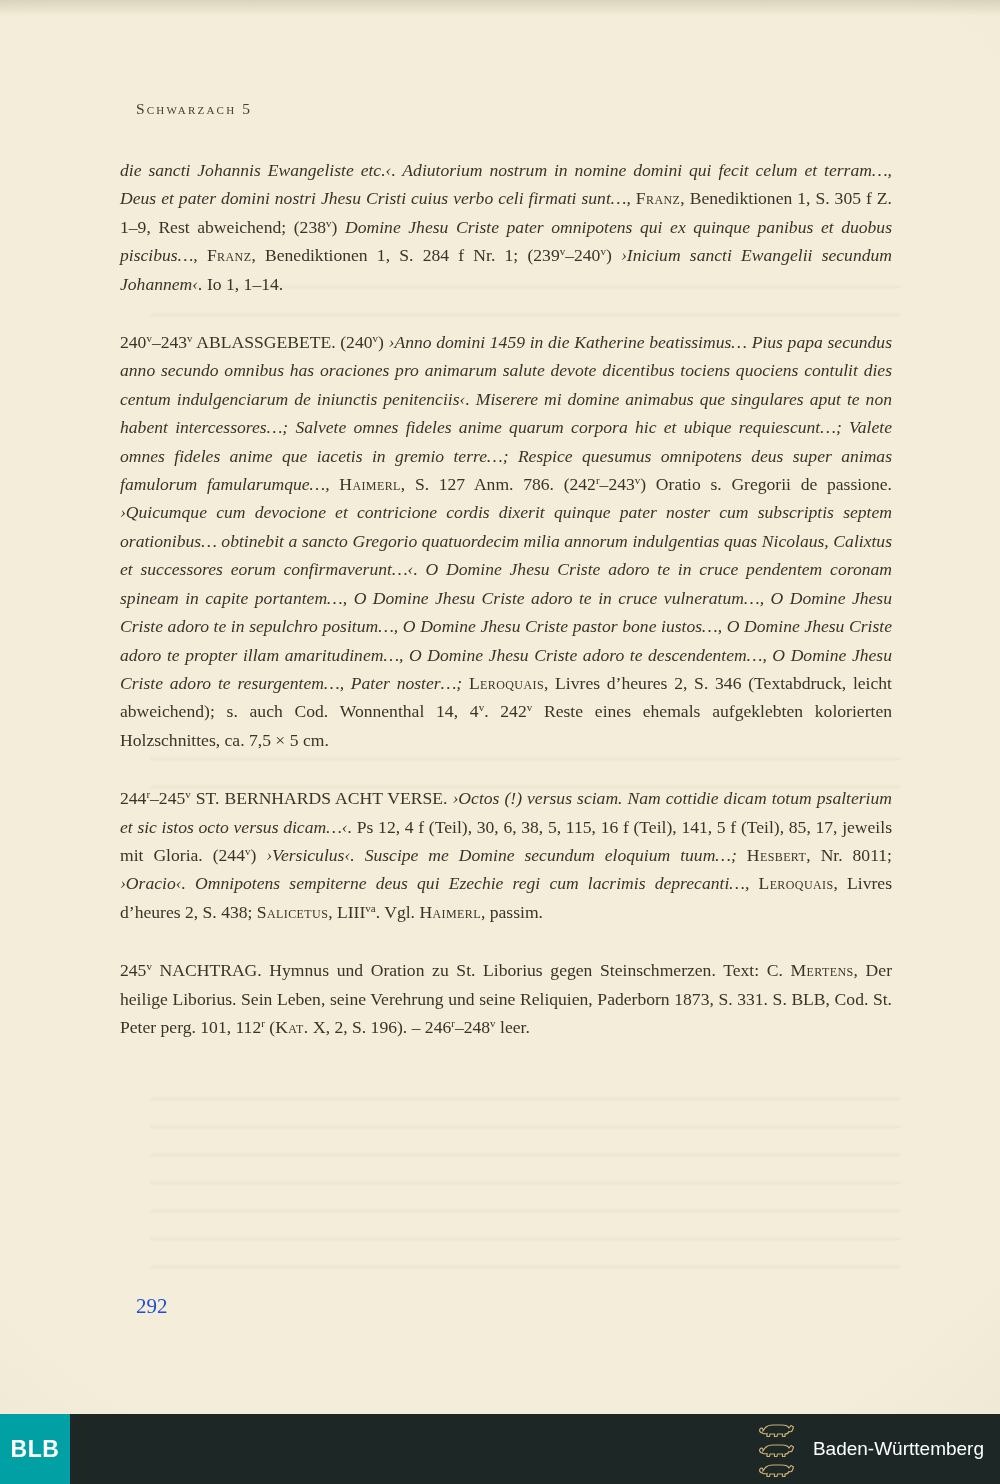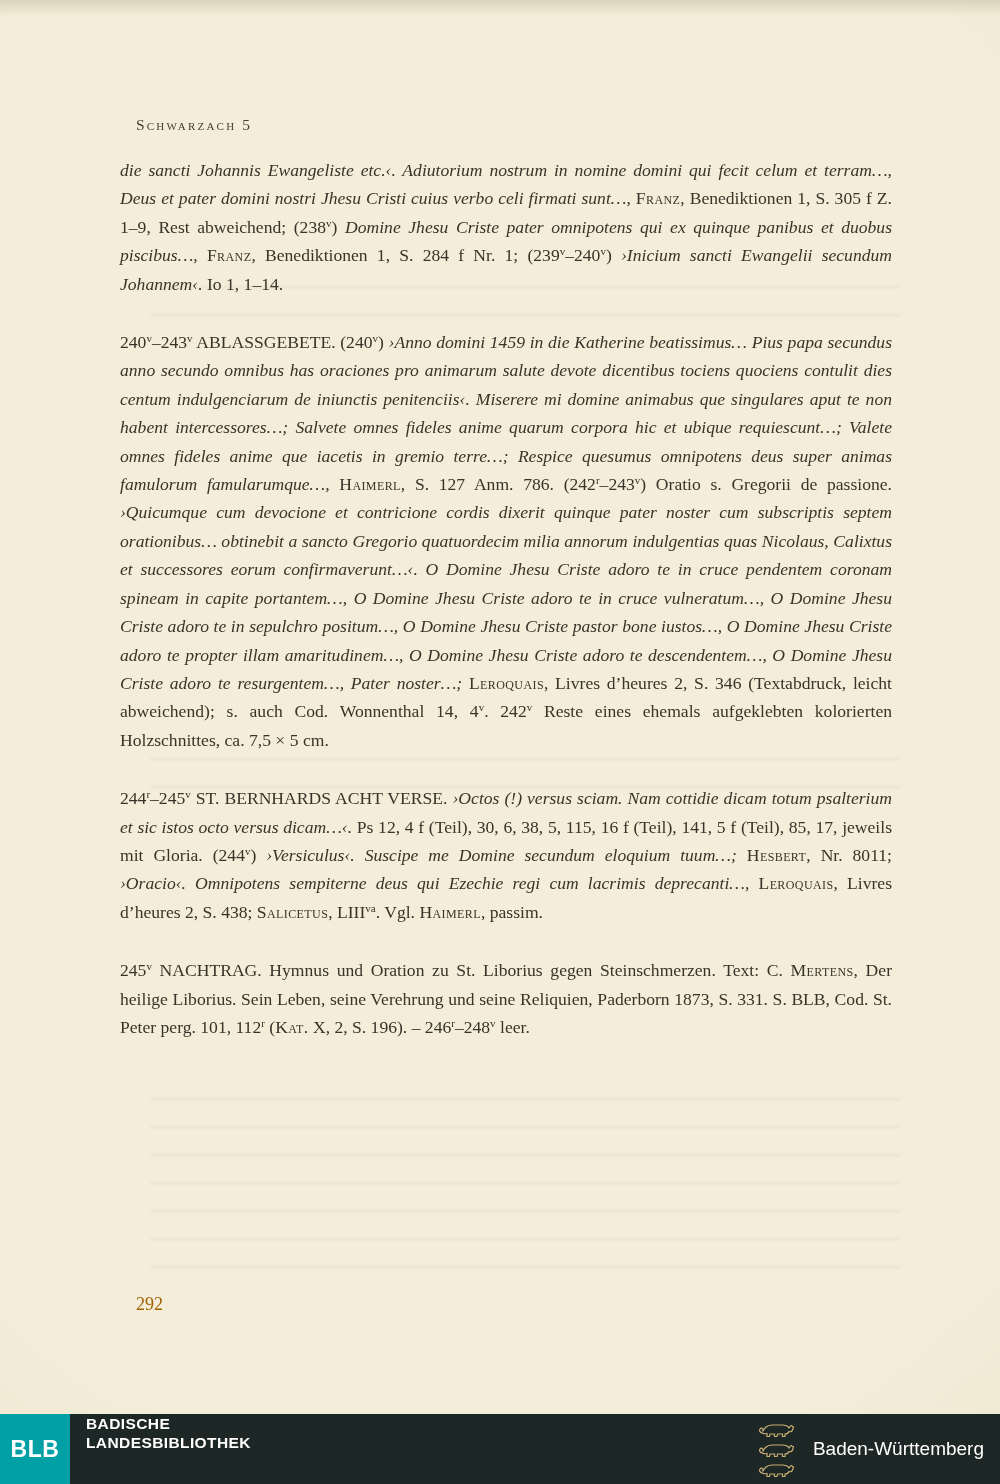--- a/index.html
+++ b/index.html
@@ -13,32 +13,32 @@
   
   .page::before {
     content:""; position:absolute; inset:0; pointer-events:none;
     background: radial-gradient(125% 95% at 48% 45%, rgba(255,255,255,0) 58%, rgba(120,100,60,0.12) 100%);
   }
   .page::after {
     content:""; position:absolute; top:0; left:0; right:0; height:16px; pointer-events:none;
     background: linear-gradient(rgba(90,80,50,0.16), rgba(90,80,50,0));
   }
   .runhead {
-    position:absolute; top:116px; left:136px;
+    position:absolute; top:100px; left:136px;
     font-variant:small-caps; letter-spacing:2.2px; font-size:15.5px; color:#454033;
   }
   .textblock {
     position:absolute; top:156px; left:120px; width:772px;
     font-size:17.6px; line-height:28.4px; text-align:justify;
   }
   .textblock p { margin:0 0 30px 0; }
   .it { font-style:italic; }
   .sc { font-variant:small-caps; letter-spacing:0.4px; }
   .sup { font-size:11px; vertical-align:6px; line-height:0; letter-spacing:0; }
-  .pagenum { position:absolute; left:136px; top:1294px; font-size:18px; color:#a16207; }
+  .pagenum { position:absolute; left:136px; top:1294px; font-size:21px; color:#1d4ed8; }
 
   
   .ghost {
     position:absolute; pointer-events:none; opacity:0.055; filter:blur(1.3px);
     background: repeating-linear-gradient(180deg, #5a4c2e 0 2.5px, transparent 2.5px 28px);
   }
   .ghost-1 { left:150px; top:286px;  width:750px; height:46px; }
   .ghost-2 { left:150px; top:758px;  width:750px; height:46px; }
   .ghost-3 { left:150px; top:1098px; width:750px; height:172px; }
 
@@ -77,24 +77,20 @@
   <div class="ghost ghost-1"></div>
   <div class="ghost ghost-2"></div>
   <div class="ghost ghost-3"></div>
 
   <div class="pagenum">292</div>
 
   <div class="footerbar">
     <div class="blb-square">
       <span>BLB</span>
     </div>
-    <div class="libname">
-      <div>BADISCHE</div>
-      <div>LANDESBIBLIOTHEK</div>
-    </div>
     <div class="bw-group">
       <svg width="38" height="58" viewBox="0 0 38 58" aria-hidden="true">
         <defs>
           <path id="lion" class="lion" d="M4 13 C2 12.5 1 10.5 2 9 C3 7.5 5 8 5 9.5 L5 11 L7.5 7.5 C9.5 5.5 12 5 15 5 L24 5 C27.5 5 30 6 31 8 L33 5.5 L35.5 7 L34.5 10 C34 11.5 32.5 12 31 11.5 C30.5 13 29 14 27 14 L27 16.5 L24.5 16.5 L24.5 14 L19.5 14 L19 16.5 L16.5 16.5 L16.5 14 L12 14 L11.5 16.5 L9 16.5 L9 13.5 C7 14 5.5 13.7 4 13 Z"></path>
         </defs>
         <use href="#lion" y="0"></use>
         <use href="#lion" y="20"></use>
         <use href="#lion" y="40"></use>
       </svg>
       <span class="bw-label">Baden-Württemberg</span>

